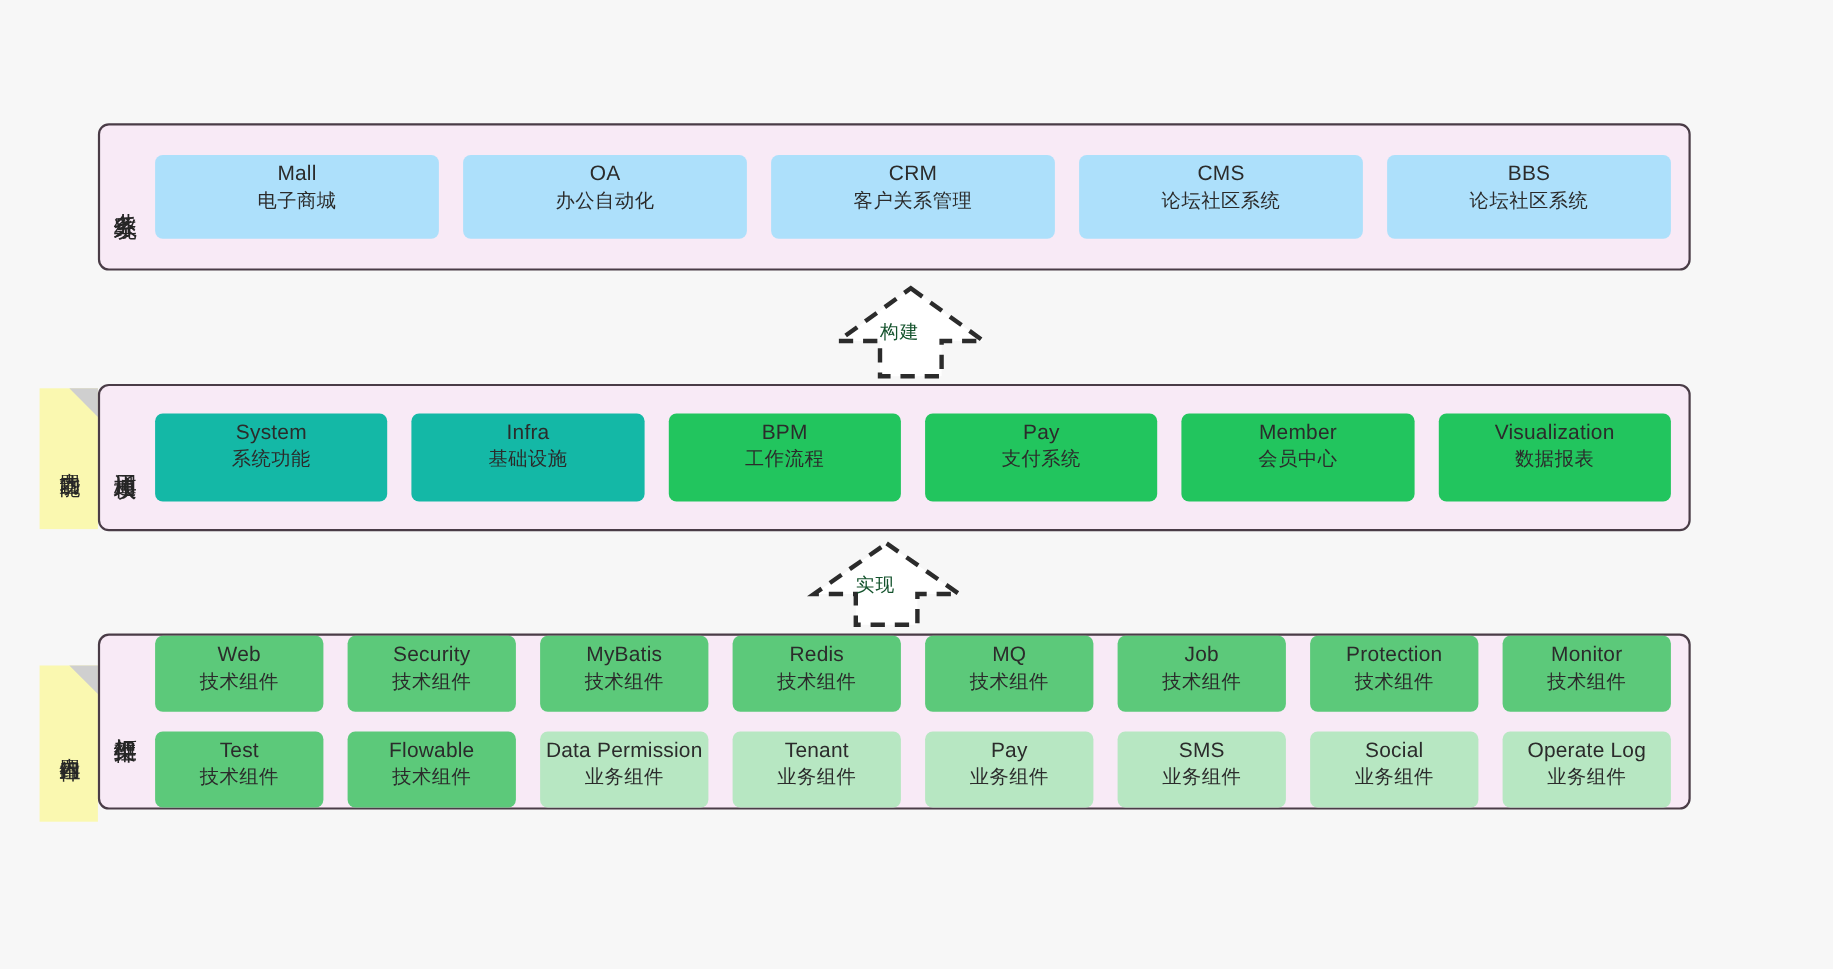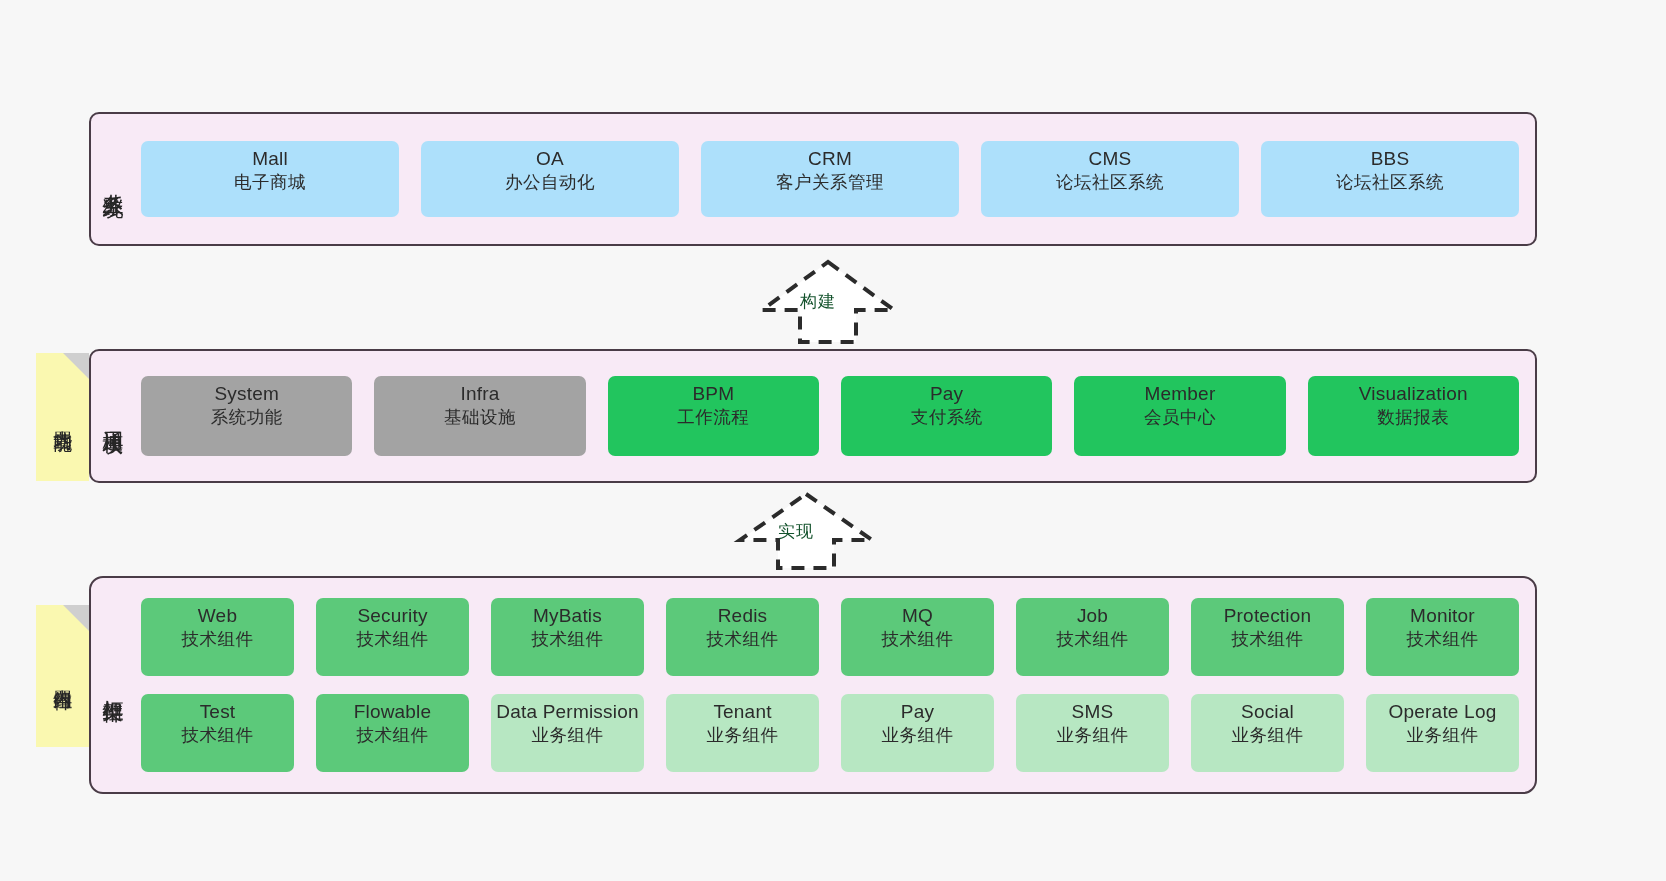--- a/index.html
+++ b/index.html
@@ -70,33 +70,33 @@
     font-size: 19px;
     letter-spacing: .2px;
   }
   .cell .t-cn {
     font-size: 17.5px;
     letter-spacing: .5px;
   }
 
   
   .c-blue        { background: #ade0fb; }
-  .c-red         { background: #a3a3a3; }
+  .c-red         { background: #14b8a6; }
   .c-pink        { background: #22c55e; }
   .c-green       { background: #5cc97a; }
   .c-greenlight  { background: #b7e7c2; }
 
   
   #band-business { left: 89px;  top: 112px; width: 1448px; height: 134px; }
   #band-business .row { height: 76px; }
 
   #band-common   { left: 89px;  top: 349px; width: 1448px; height: 134px; }
   #band-common .row { height: 80px; }
 
-  #band-framework{ left: 89px;  top: 576px; width: 1448px; height: 218px; border-radius: 14px; }
+  #band-framework{ left: 89px;  top: 576px; width: 1448px; height: 160px; }
   #band-framework .row { height: 78px; }
 
   
   .sticky {
     position: absolute;
     width: 53px;
     background: #faf8b0;
     color: #262626;
     font-size: 19px;
     line-height: 1.18;

